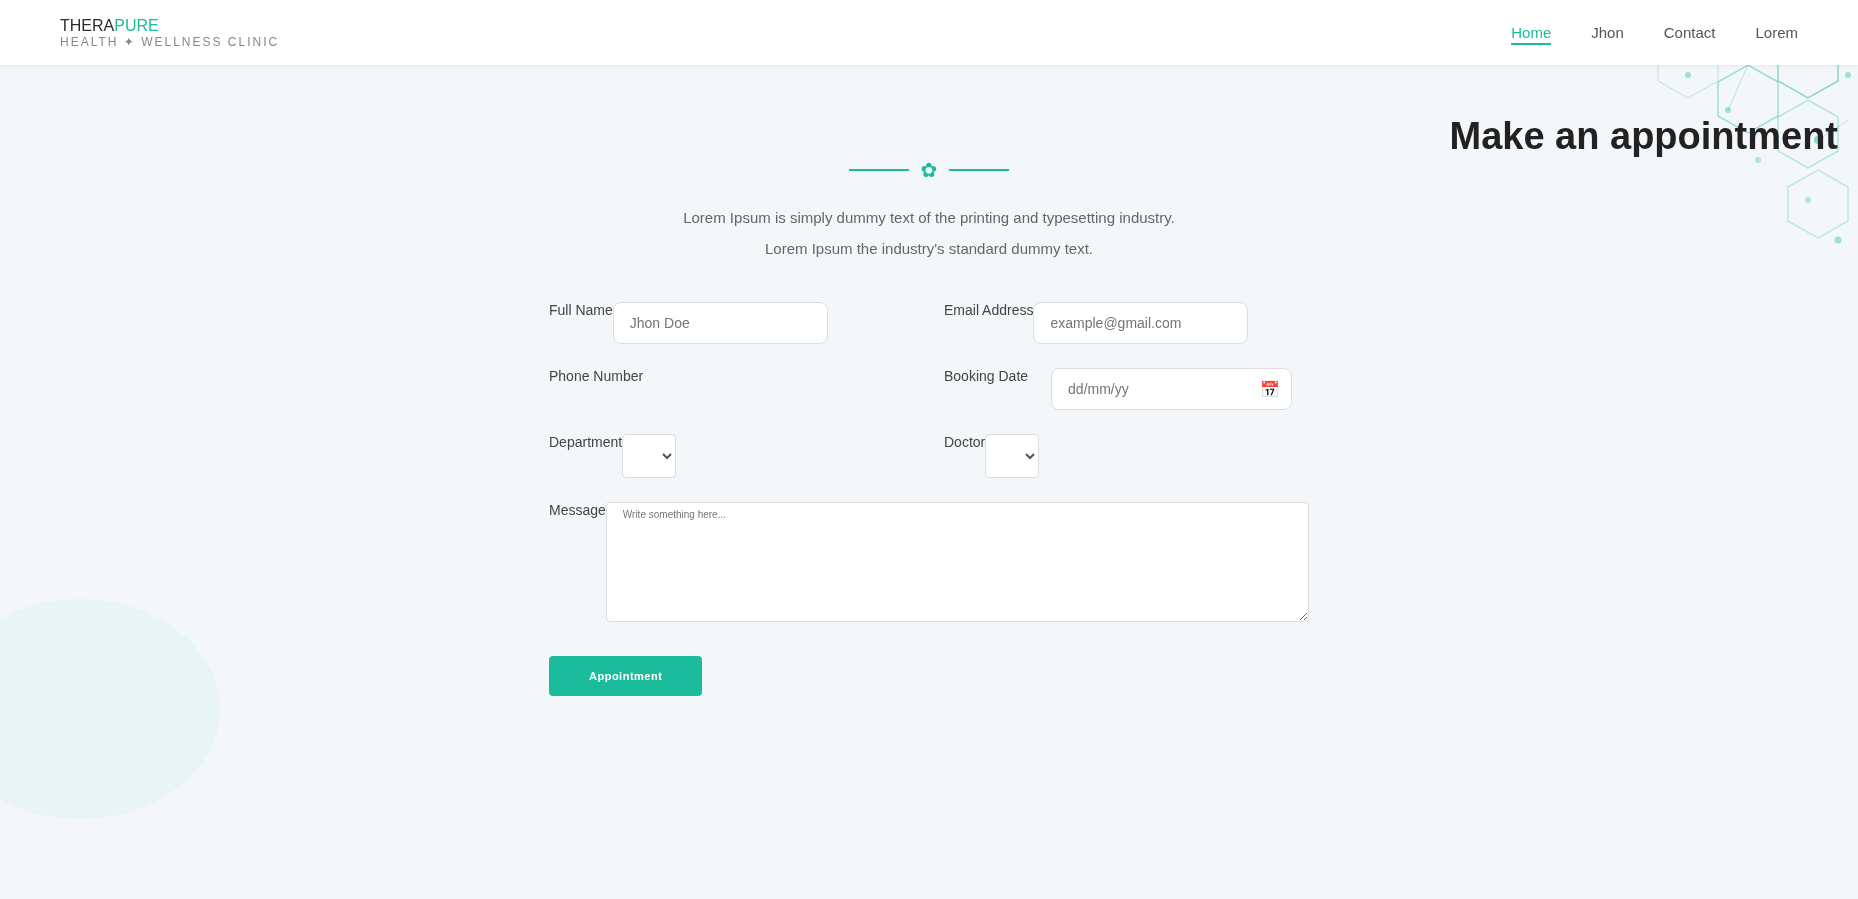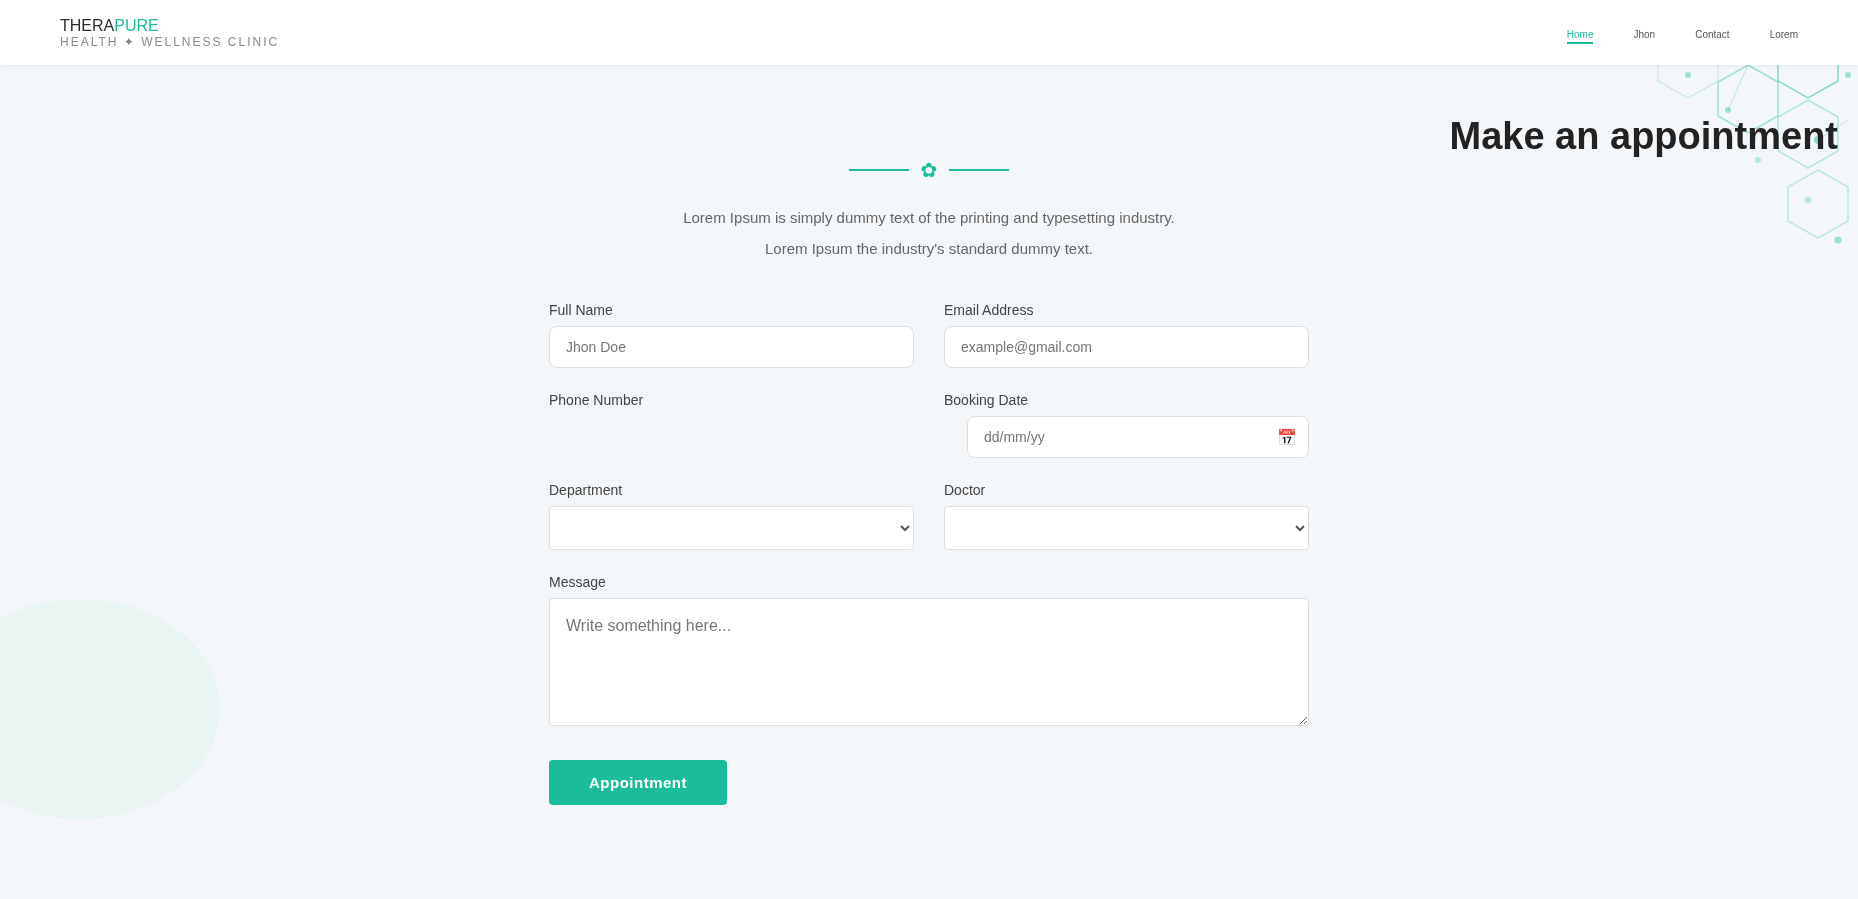--- a/index.html
+++ b/index.html
@@ -55,21 +55,21 @@
     .nav-links {
       display: flex;
       align-items: center;
       gap: 40px;
       list-style: none;
     }
 
     .nav-links li a {
       text-decoration: none;
       color: #555;
-      font-size: 10px;
+      font-size: 15px;
       font-weight: 500;
       text-align: right;
     }
 
     .nav-links li a.active {
       color: #1abc9c;
       border-bottom: 2px solid #1abc9c;
       padding-bottom: 2px;
     }
 
@@ -137,21 +137,21 @@
 
     .form-row {
       display: flex;
       gap: 30px;
       margin-bottom: 24px;
     }
 
     .form-group {
       flex: 1;
       display: flex;
-      flex-direction: column;
+      flex-direction: row;
     }
 
     .form-label {
       font-size: 14px;
       color: #444;
       margin-bottom: 8px;
       font-weight: 500;
     }
 
     .form-input {
@@ -192,42 +192,42 @@
       color: #555;
       background: #fff;
       outline: none;
       appearance: auto;
       cursor: pointer;
     }
 
     .form-textarea {
       border: 1px solid #ddd;
       border-radius: 4px;
-      padding: 18px 16px;
-      font-size: 16px;
+      padding: 6px 16px;
+      font-size: 10px;
       color: #000000;
       background: #fff;
       outline: none;
       resize: vertical;
       min-height: 120px;
       font-family: inherit;
       transition: border-color 0.2s;
     }
 
     .full-width {
       width: 100%;
     }
 
     .submit-btn {
       background-color: #1abc9c;
       color: #fff;
       border: none;
       border-radius: 4px;
       padding: 14px 40px;
-      font-size: 15px;
+      font-size: 11px;
       font-weight: 600;
       cursor: pointer;
       margin-top: 10px;
       letter-spacing: 0.5px;
       transition: background 0.2s;
     }
 
     
     .hex-svg {
       position: absolute;

